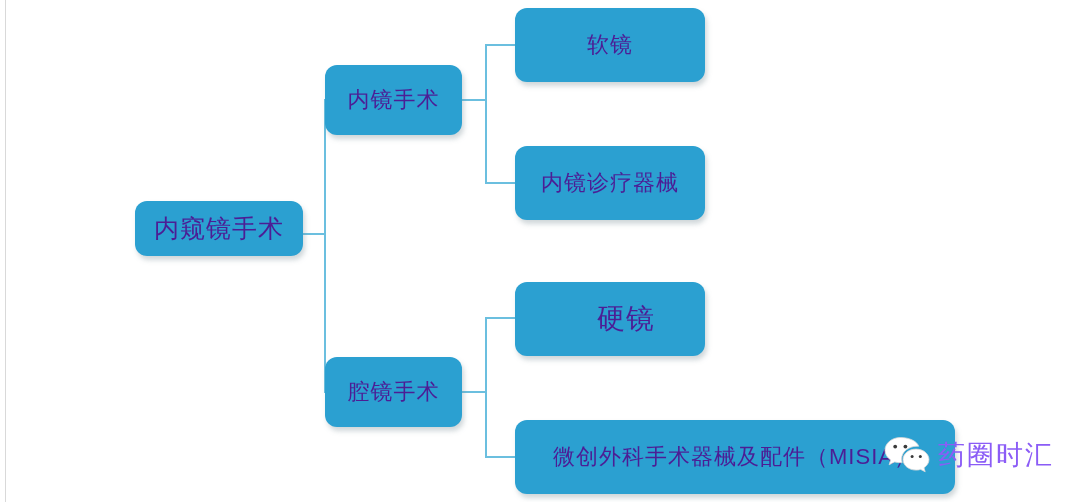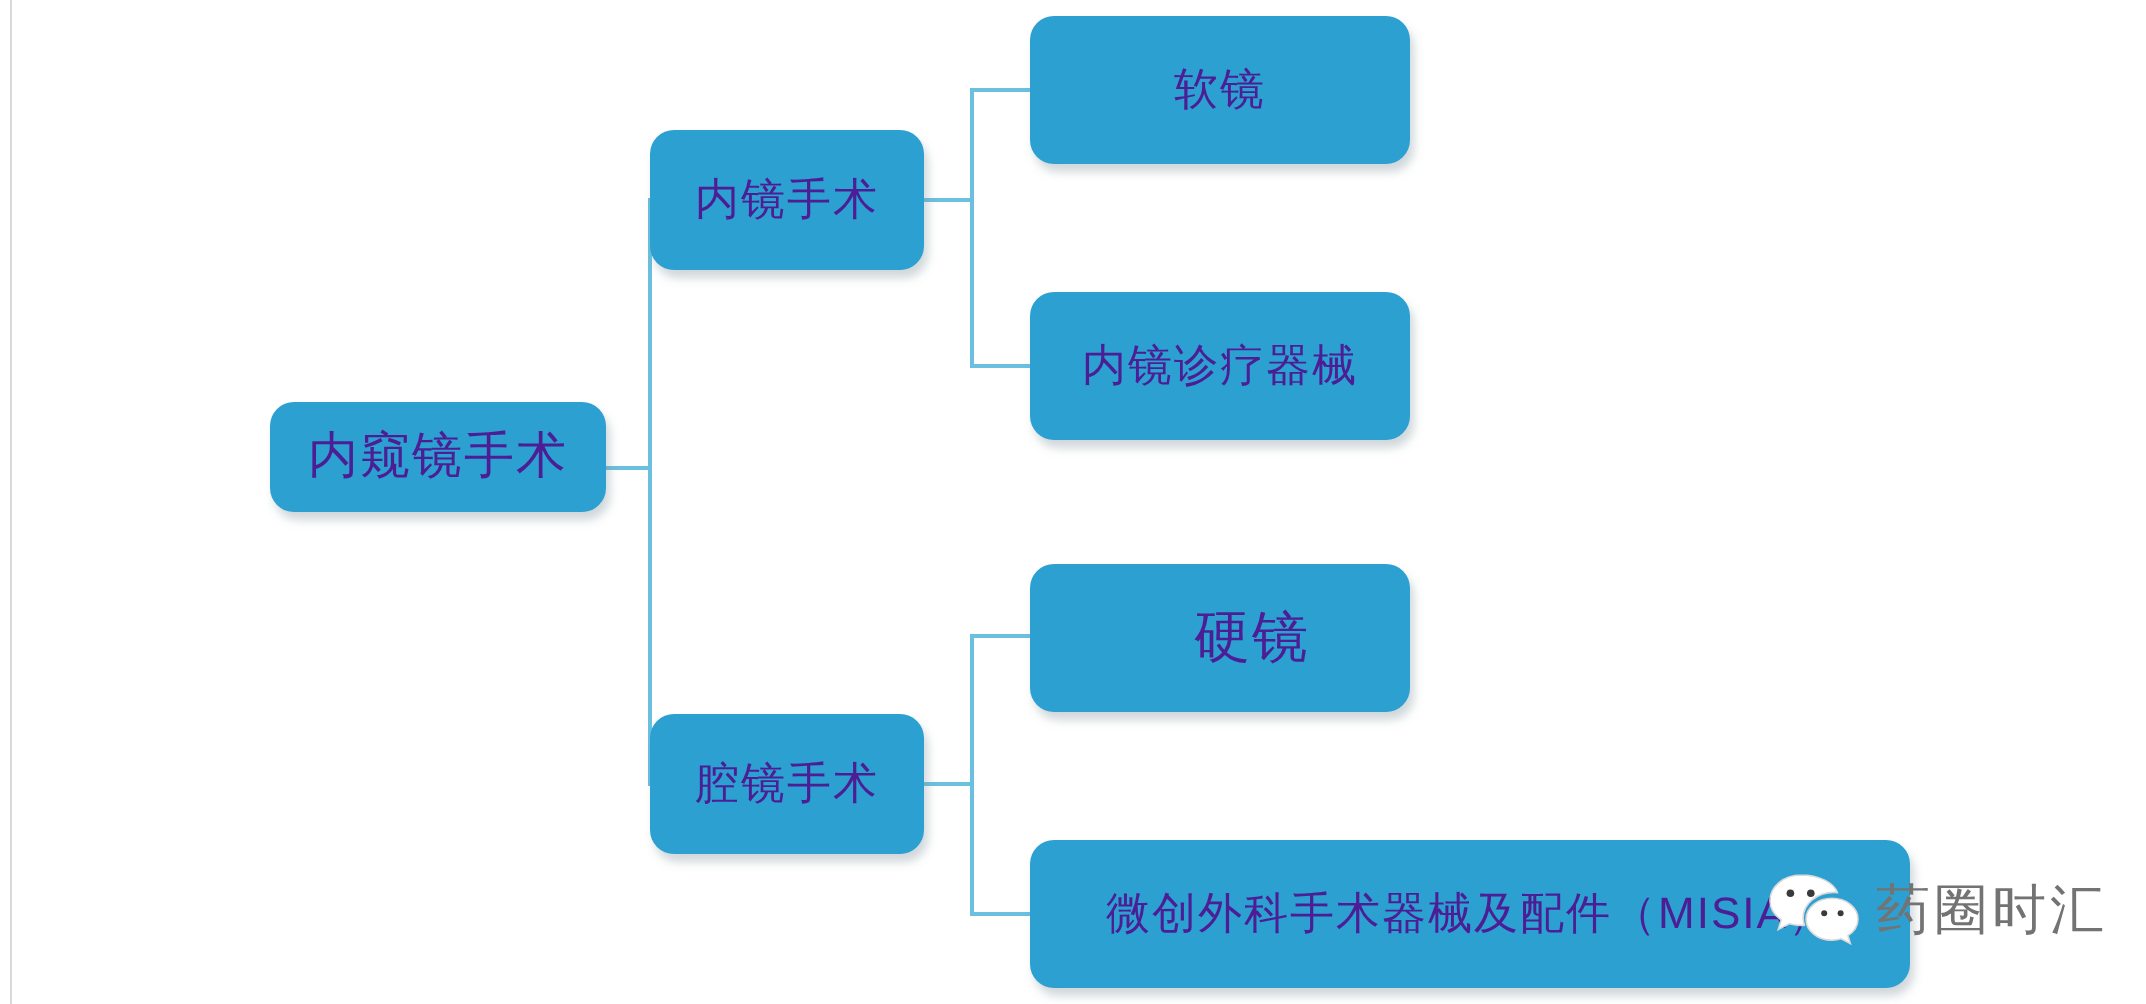--- a/index.html
+++ b/index.html
@@ -57,21 +57,21 @@
     display: flex;
     align-items: center;
     gap: 8px;
   }
   .wechat-logo {
     width: 46px;
     height: 40px;
     position: relative;
   }
   .wm-text {
-    color: #737373;
+    color: #8b5cf6;
     font-size: 27px;
     letter-spacing: 2px;
     white-space: nowrap;
   }
 </style>
 </head>
 <body>
 
 <div id="canvas">
 

